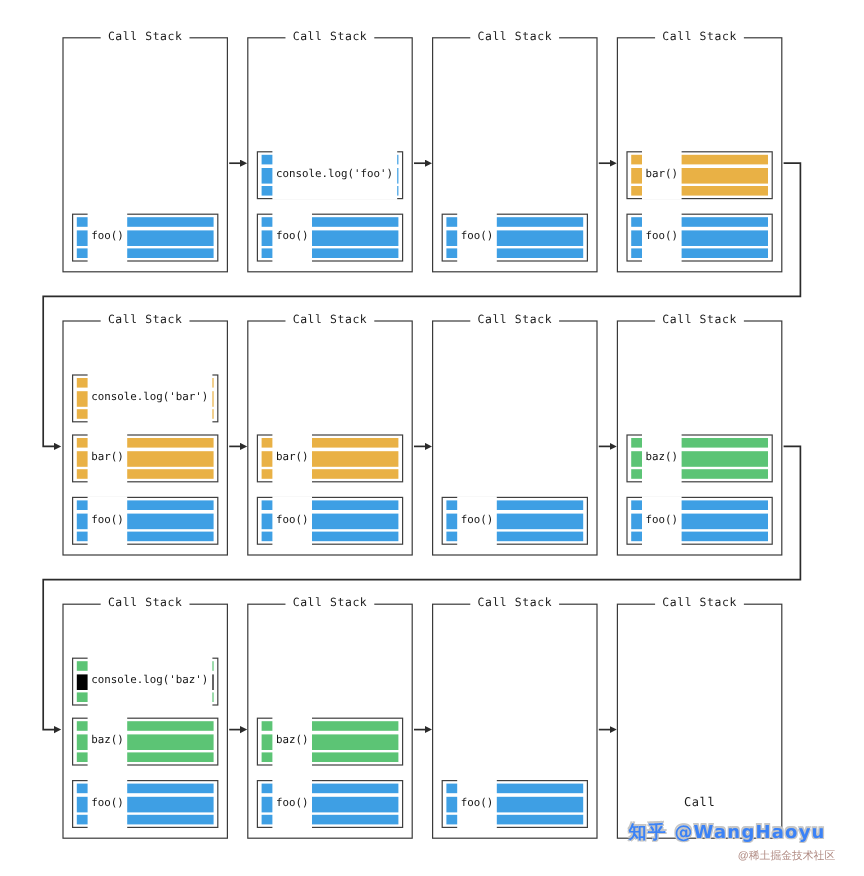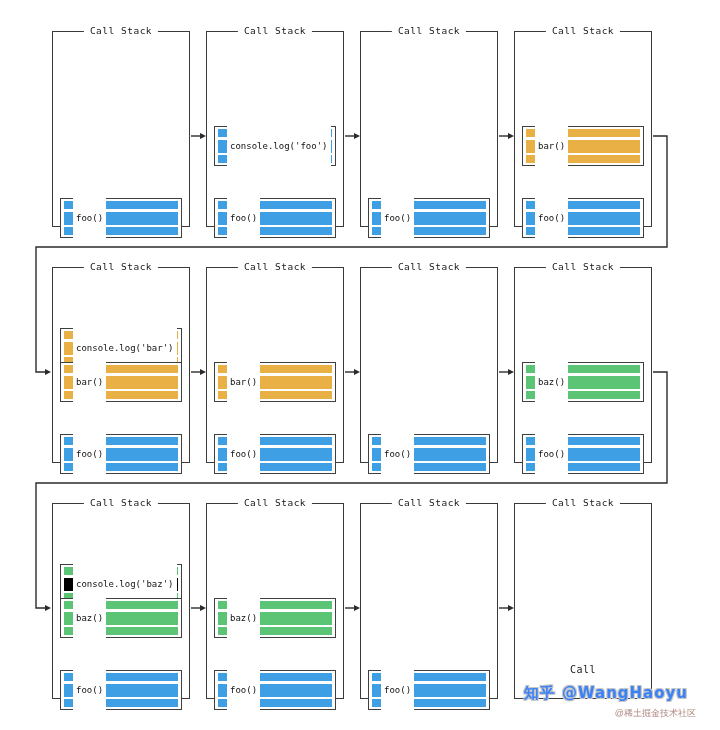--- a/index.html
+++ b/index.html
@@ -16,21 +16,21 @@
   .panel-title{
     position:absolute;top:-7px;left:50%;transform:translateX(-50%);
     background:#ffffff;padding:0 6px;font-size:9.5px;line-height:12px;
     color:#1a1a1a;white-space:nowrap;letter-spacing:0.5px;
   }
   .frame{
     position:absolute;left:7px;right:7px;height:40px;box-sizing:border-box;
     border:1.5px solid #3f3f3f;background:#ffffff;padding:2px 3px;
     display:flex;flex-direction:column;justify-content:space-between;
   }
-  .slot-top{top:60px;justify-content:space-between;} .slot-middle{top:94px;} .slot-bottom{top:146px;margin-top:20px;}
+  .slot-top{top:44px;justify-content:space-between;} .slot-middle{top:94px;} .slot-bottom{top:146px;}
   .stripe{width:100%;height:8px;}
   .stripe-mid{height:13px;position:relative;}
   .frame-label{
     position:absolute;left:9px;top:50%;transform:translateY(-50%);
     background:#ffffff;padding:15px 3px;font-size:9px;line-height:11px;
     color:#111;white-space:nowrap;
   }
   .empty-label{
     position:absolute;top:160px;left:0;right:0;text-align:center;
     font-size:10px;color:#1a1a1a;letter-spacing:0.5px;

